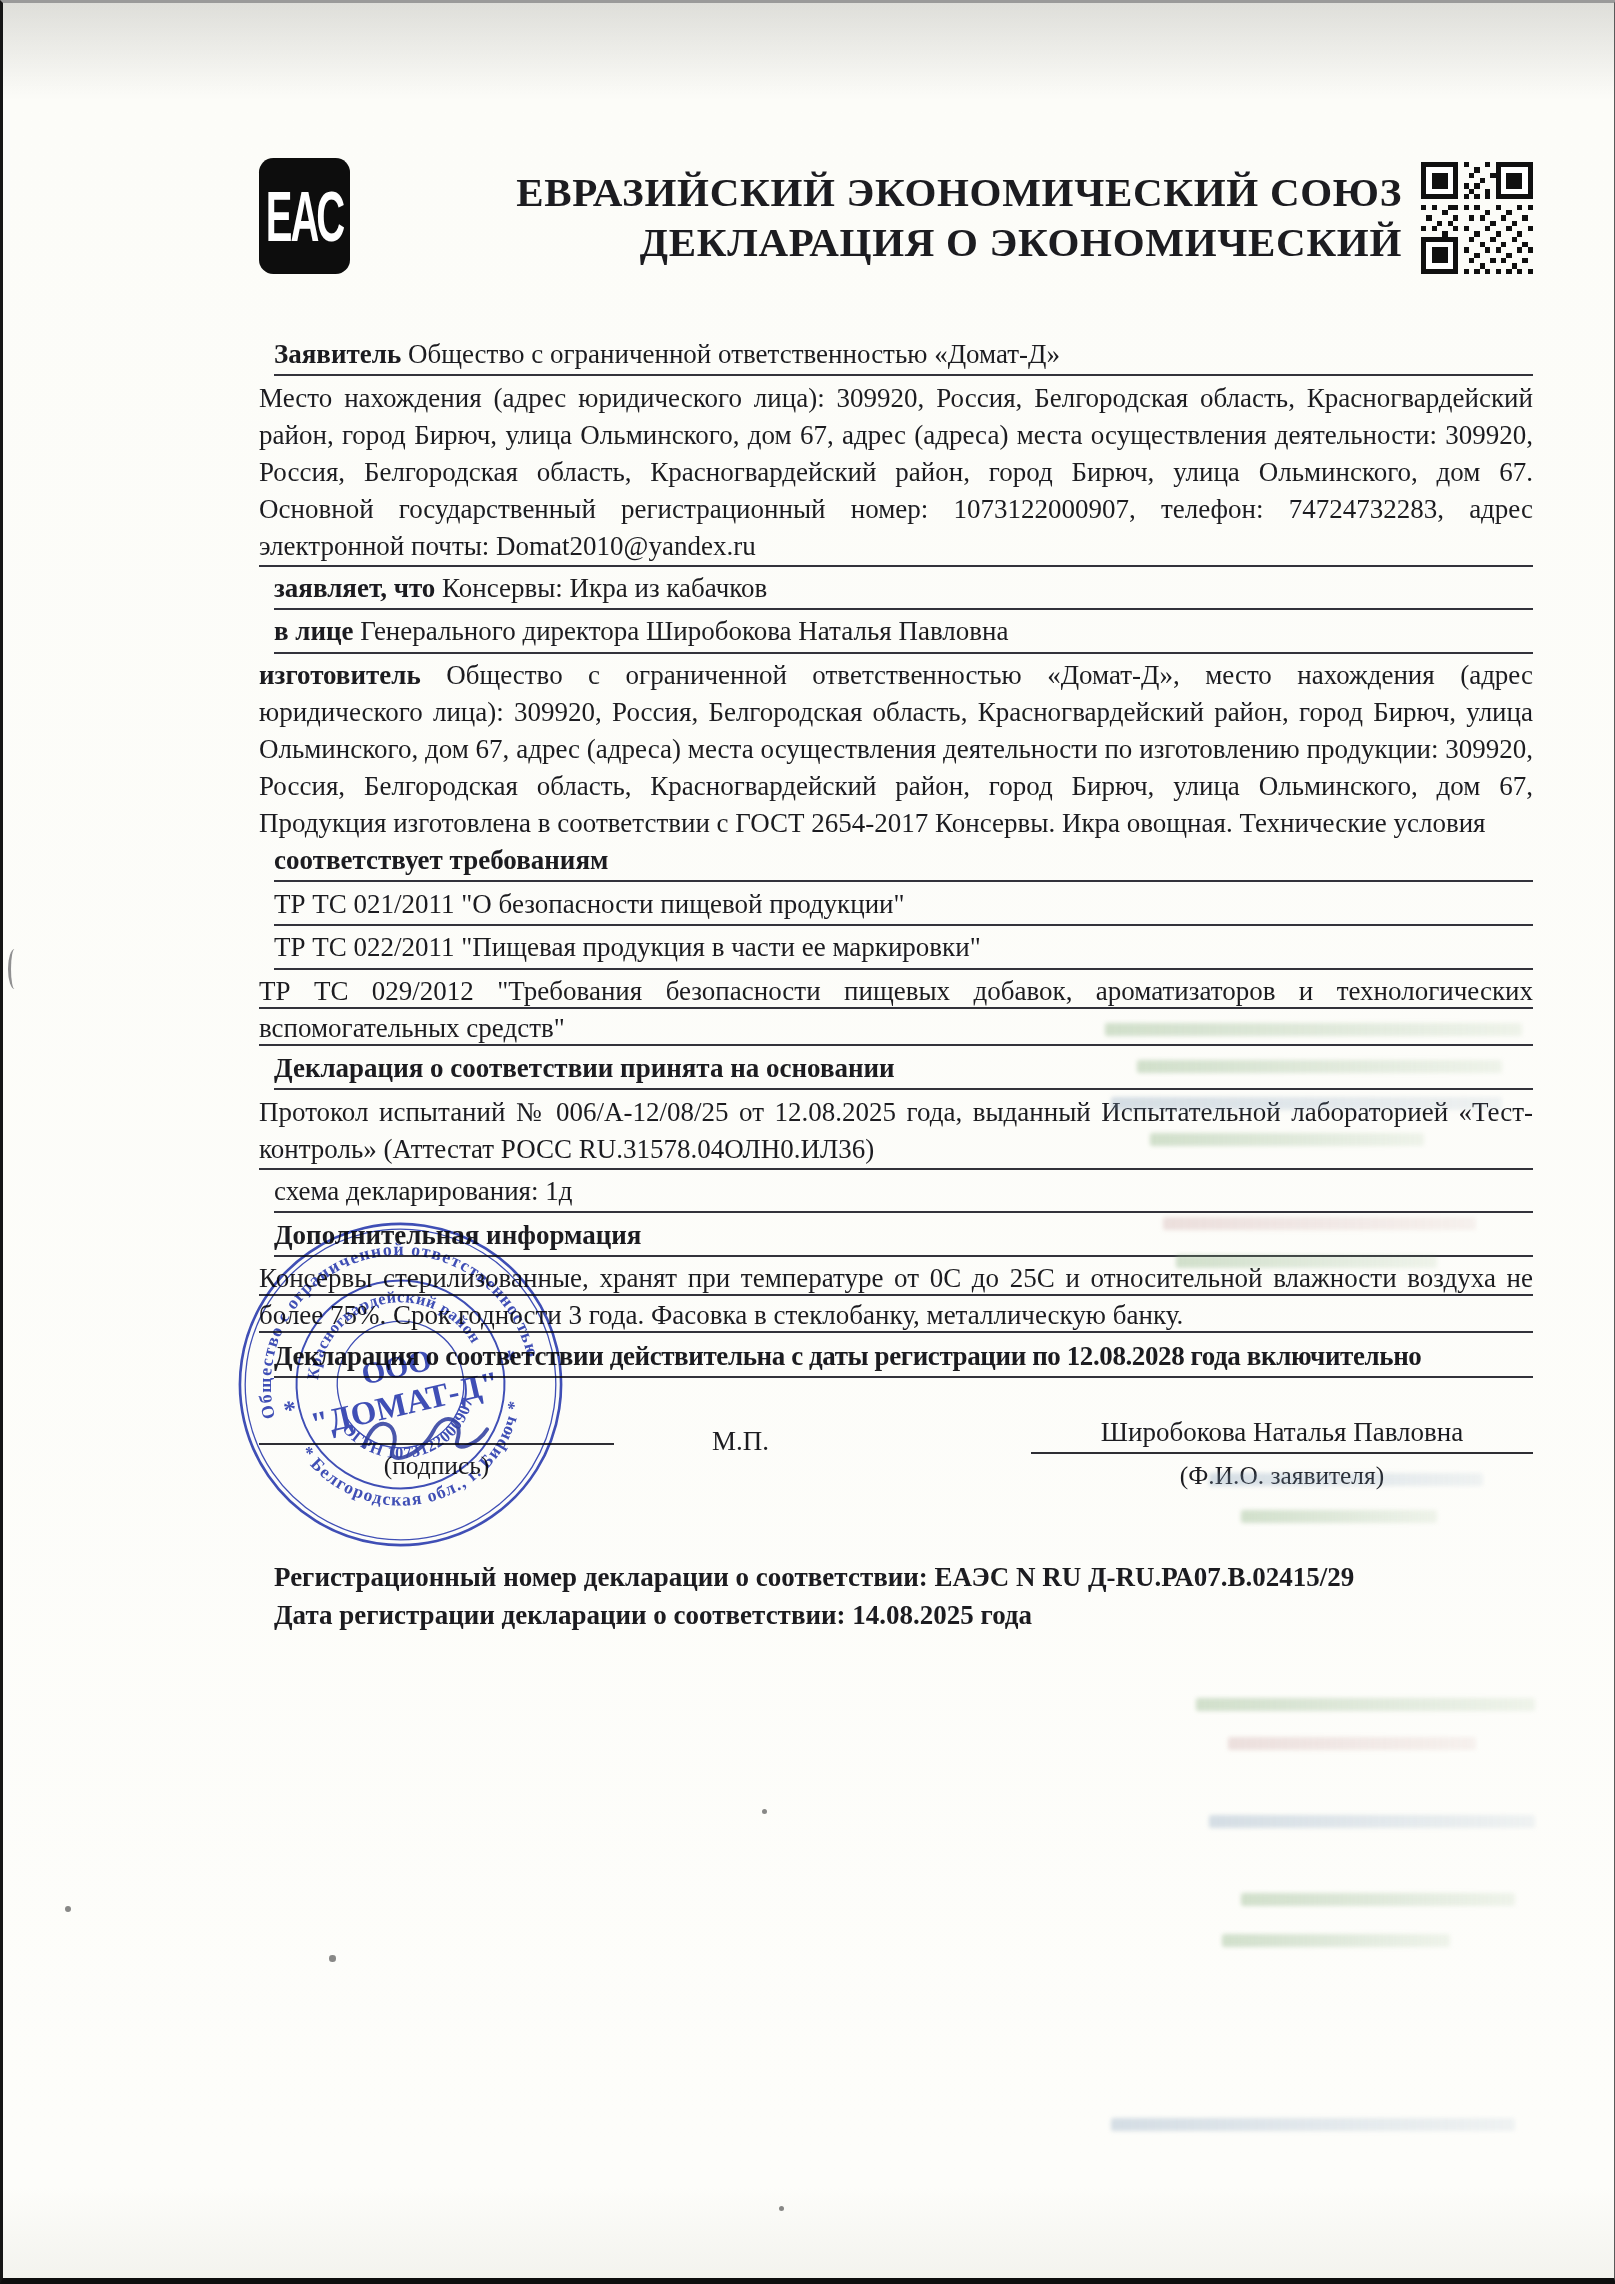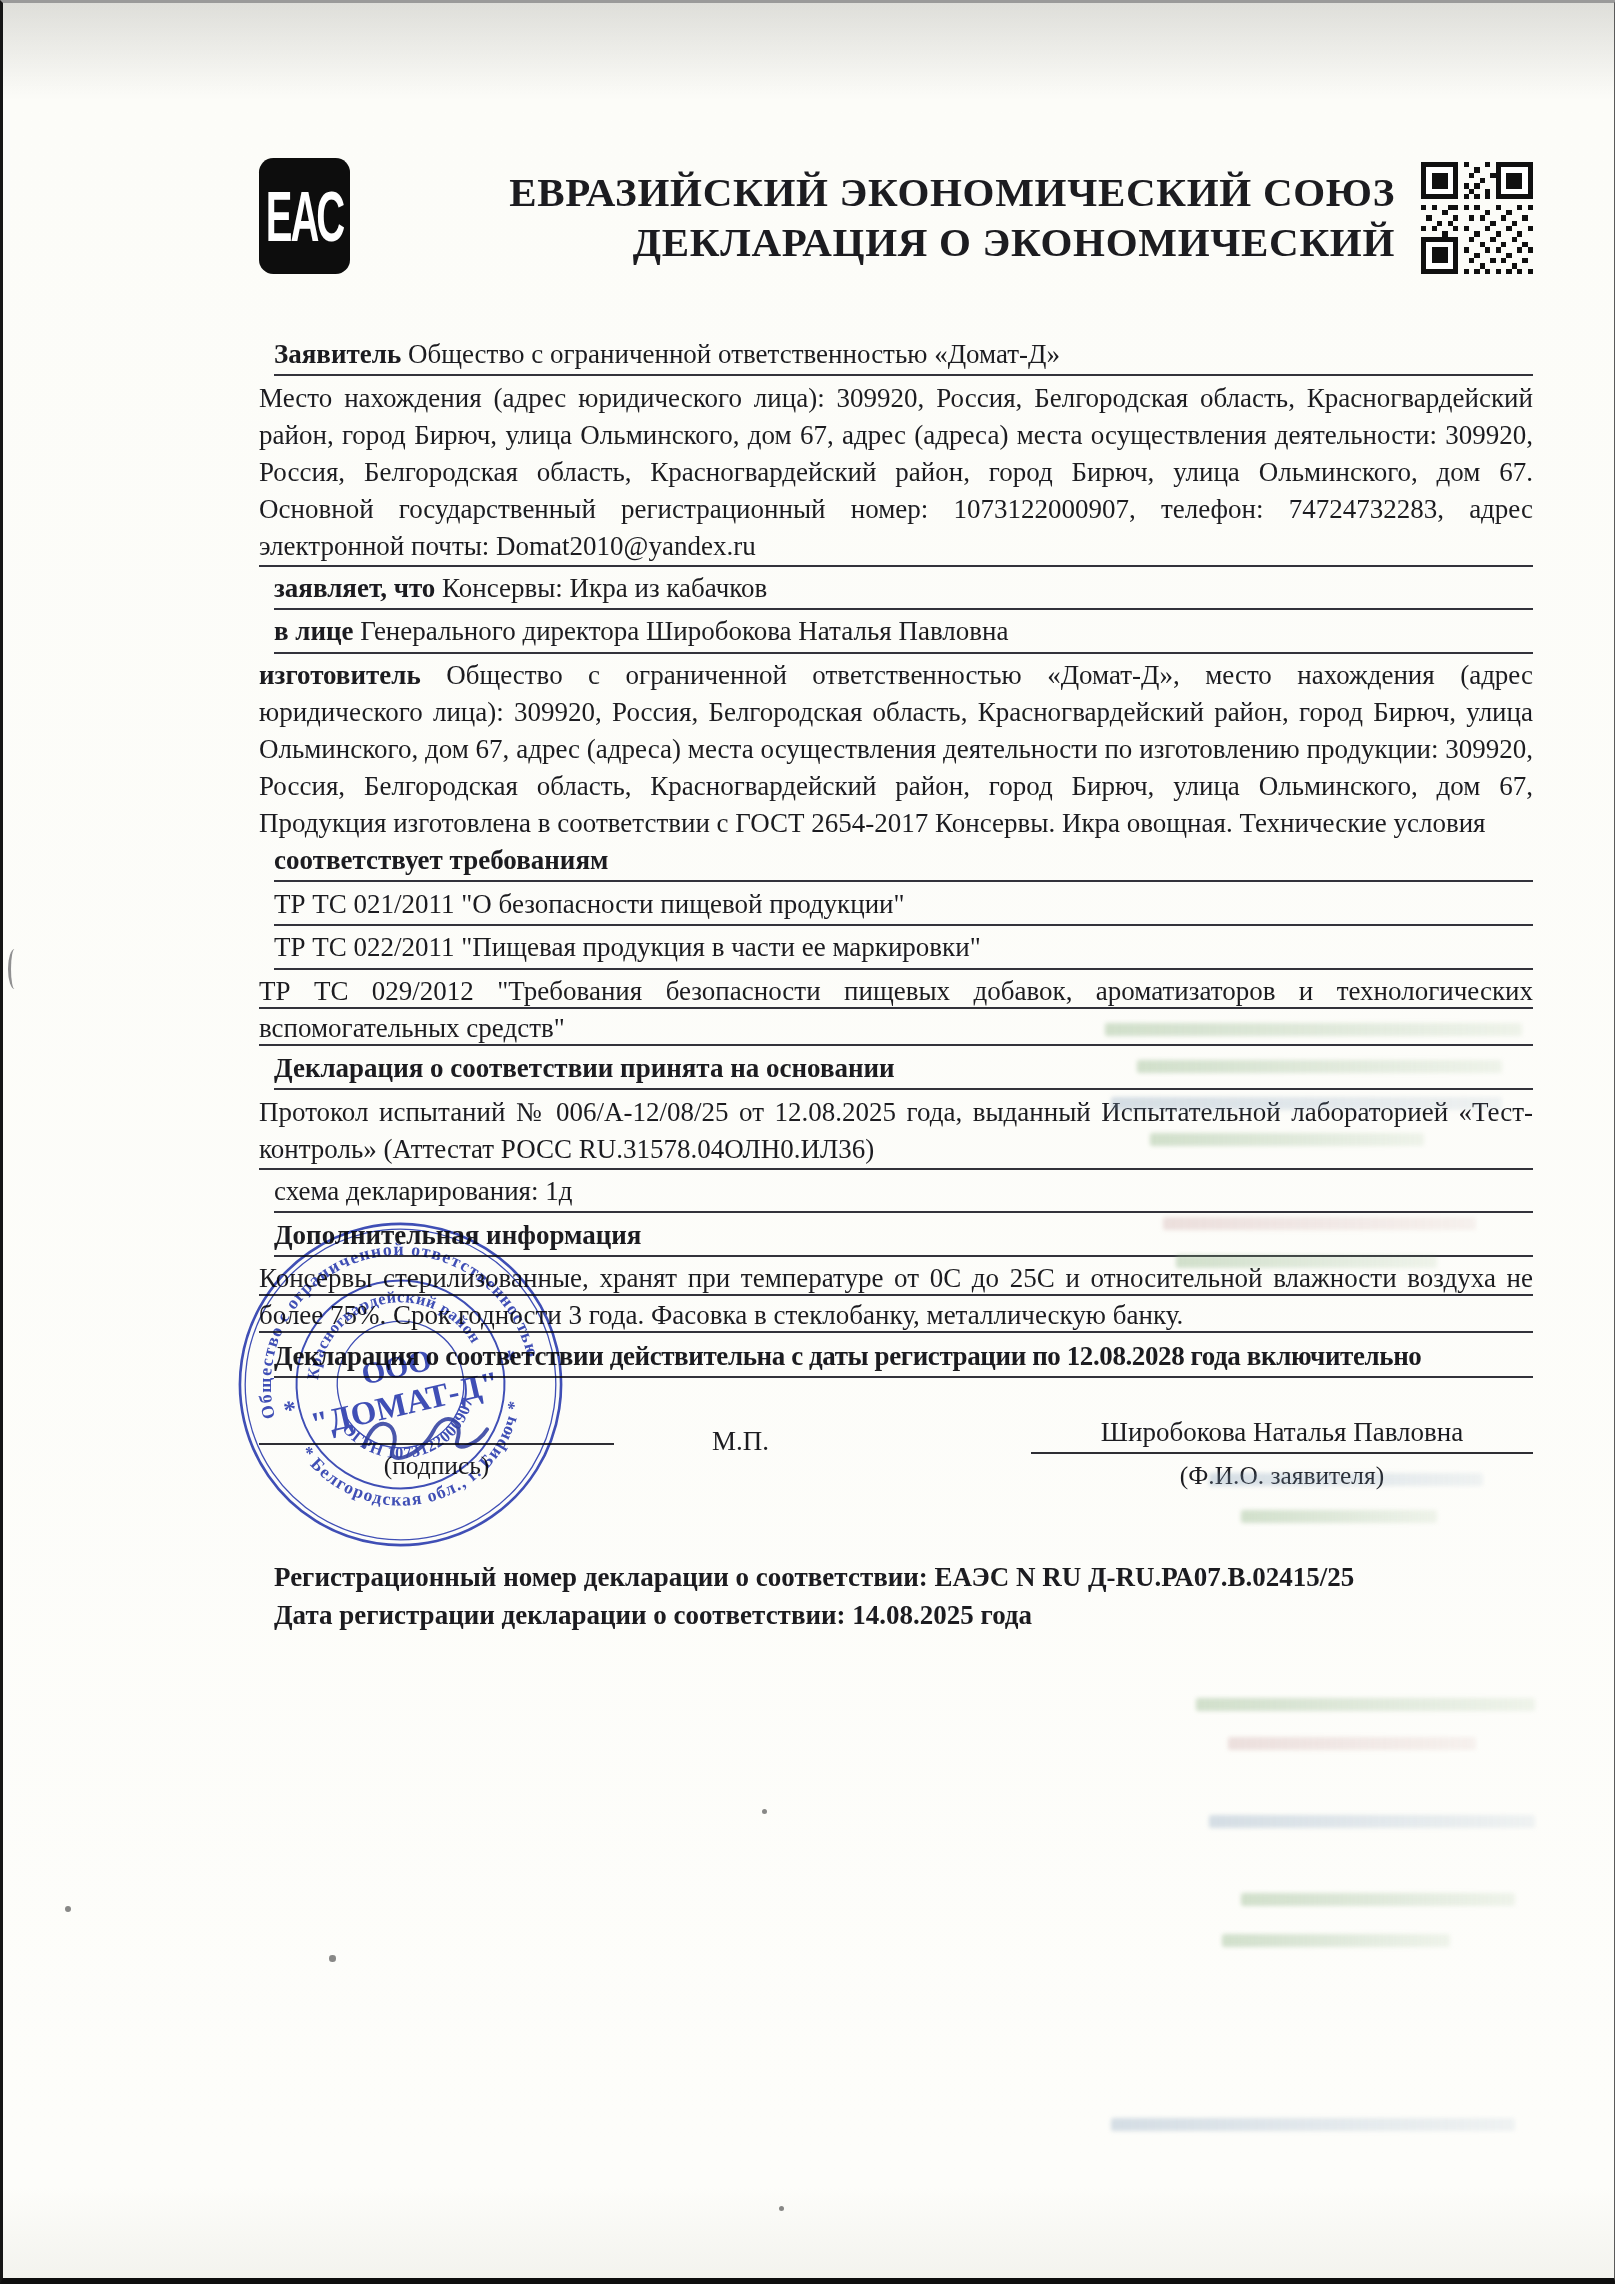--- a/index.html
+++ b/index.html
@@ -19,21 +19,21 @@
     line-height:37px;
     overflow:hidden;
   }
   .page::before{
     content:""; position:absolute; top:0; left:0; right:0; height:98px;
     background:linear-gradient(180deg, rgba(0,0,0,.09), rgba(0,0,0,0));
     pointer-events:none;
   }
 
   
-  .doc-header { display:flex; align-items:flex-start; gap:26px; margin-bottom:62px; }
+  .doc-header { display:flex; align-items:flex-start; gap:19px; margin-bottom:62px; }
   .eac-logo {
     width:91px; height:116px; background:#0d0d0d; border-radius:14.3px;
     display:flex; align-items:center; justify-content:center; flex:0 0 auto;
   }
   .eac-logo span{
     color:#fff; font-family:"Liberation Sans", sans-serif; font-weight:bold;
     font-size:40px; letter-spacing:-2px; transform:scaleY(1.75); line-height:1;
   }
   .titles { flex:1 1 auto; text-align:right; padding-top:9px; }
   .title { font-weight:bold; font-size:41px; line-height:50px; letter-spacing:0.7px; }
@@ -198,21 +198,21 @@
       </div>
 
       <div class="mp">М.П.</div>
 
       <div class="sig-right">
         <div class="sig-name">Широбокова Наталья Павловна</div>
         <div class="caption">(Ф.И.О. заявителя)</div>
       </div>
     </div>
 
-    <p class="line b reg1">Регистрационный номер декларации о соответствии: ЕАЭС N RU Д-RU.РА07.В.02415/25</p>
+    <p class="line b reg1">Регистрационный номер декларации о соответствии: ЕАЭС N RU Д-RU.РА07.В.02415/29</p>
     <p class="line b">Дата регистрации декларации о соответствии: 14.08.2025 года</p>
   </main>
 
   <div class="ghost g-green" style="left:1102px; top:1020px; width:417px;"></div>
   <div class="ghost g-green" style="left:1134px; top:1057px; width:365px;"></div>
   <div class="ghost g-blue" style="left:1108px; top:1094px; width:391px;"></div>
   <div class="ghost g-green" style="left:1147px; top:1130px; width:274px;"></div>
   <div class="ghost g-pink" style="left:1160px; top:1214px; width:313px;"></div>
   <div class="ghost g-green" style="left:1173px; top:1252px; width:261px;"></div>
   <div class="ghost g-blue" style="left:1206px; top:1470px; width:274px;"></div>

